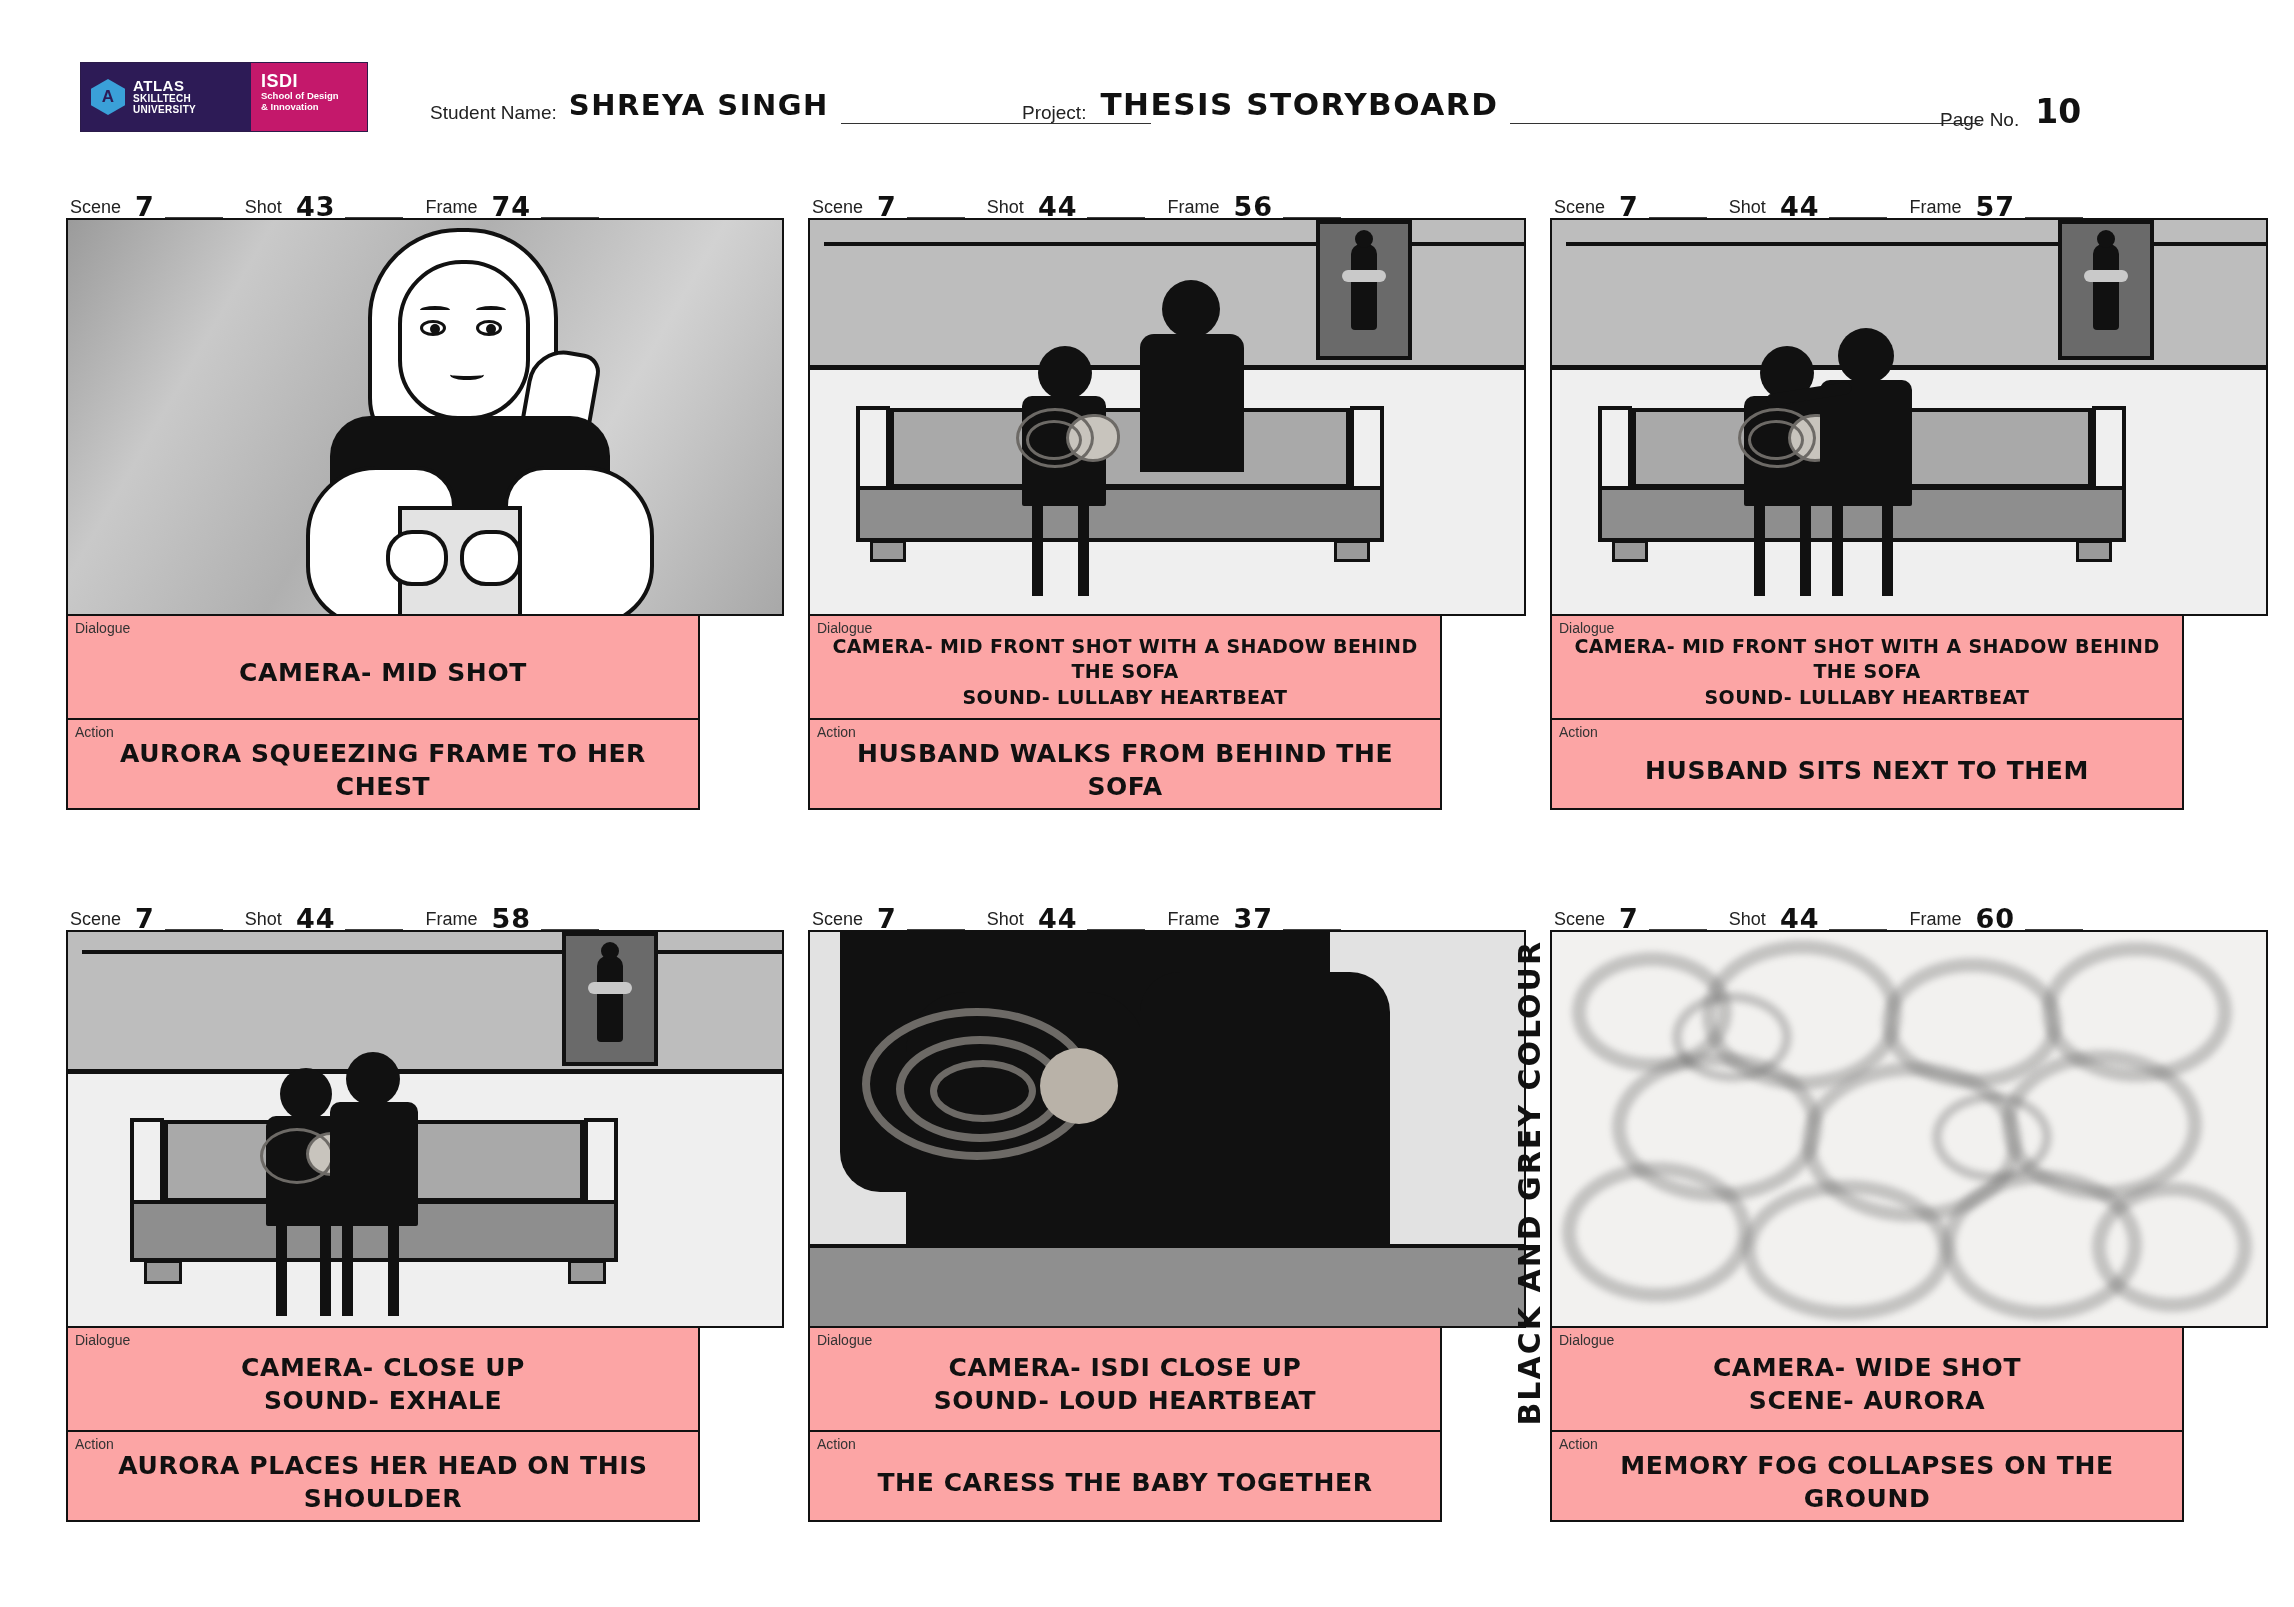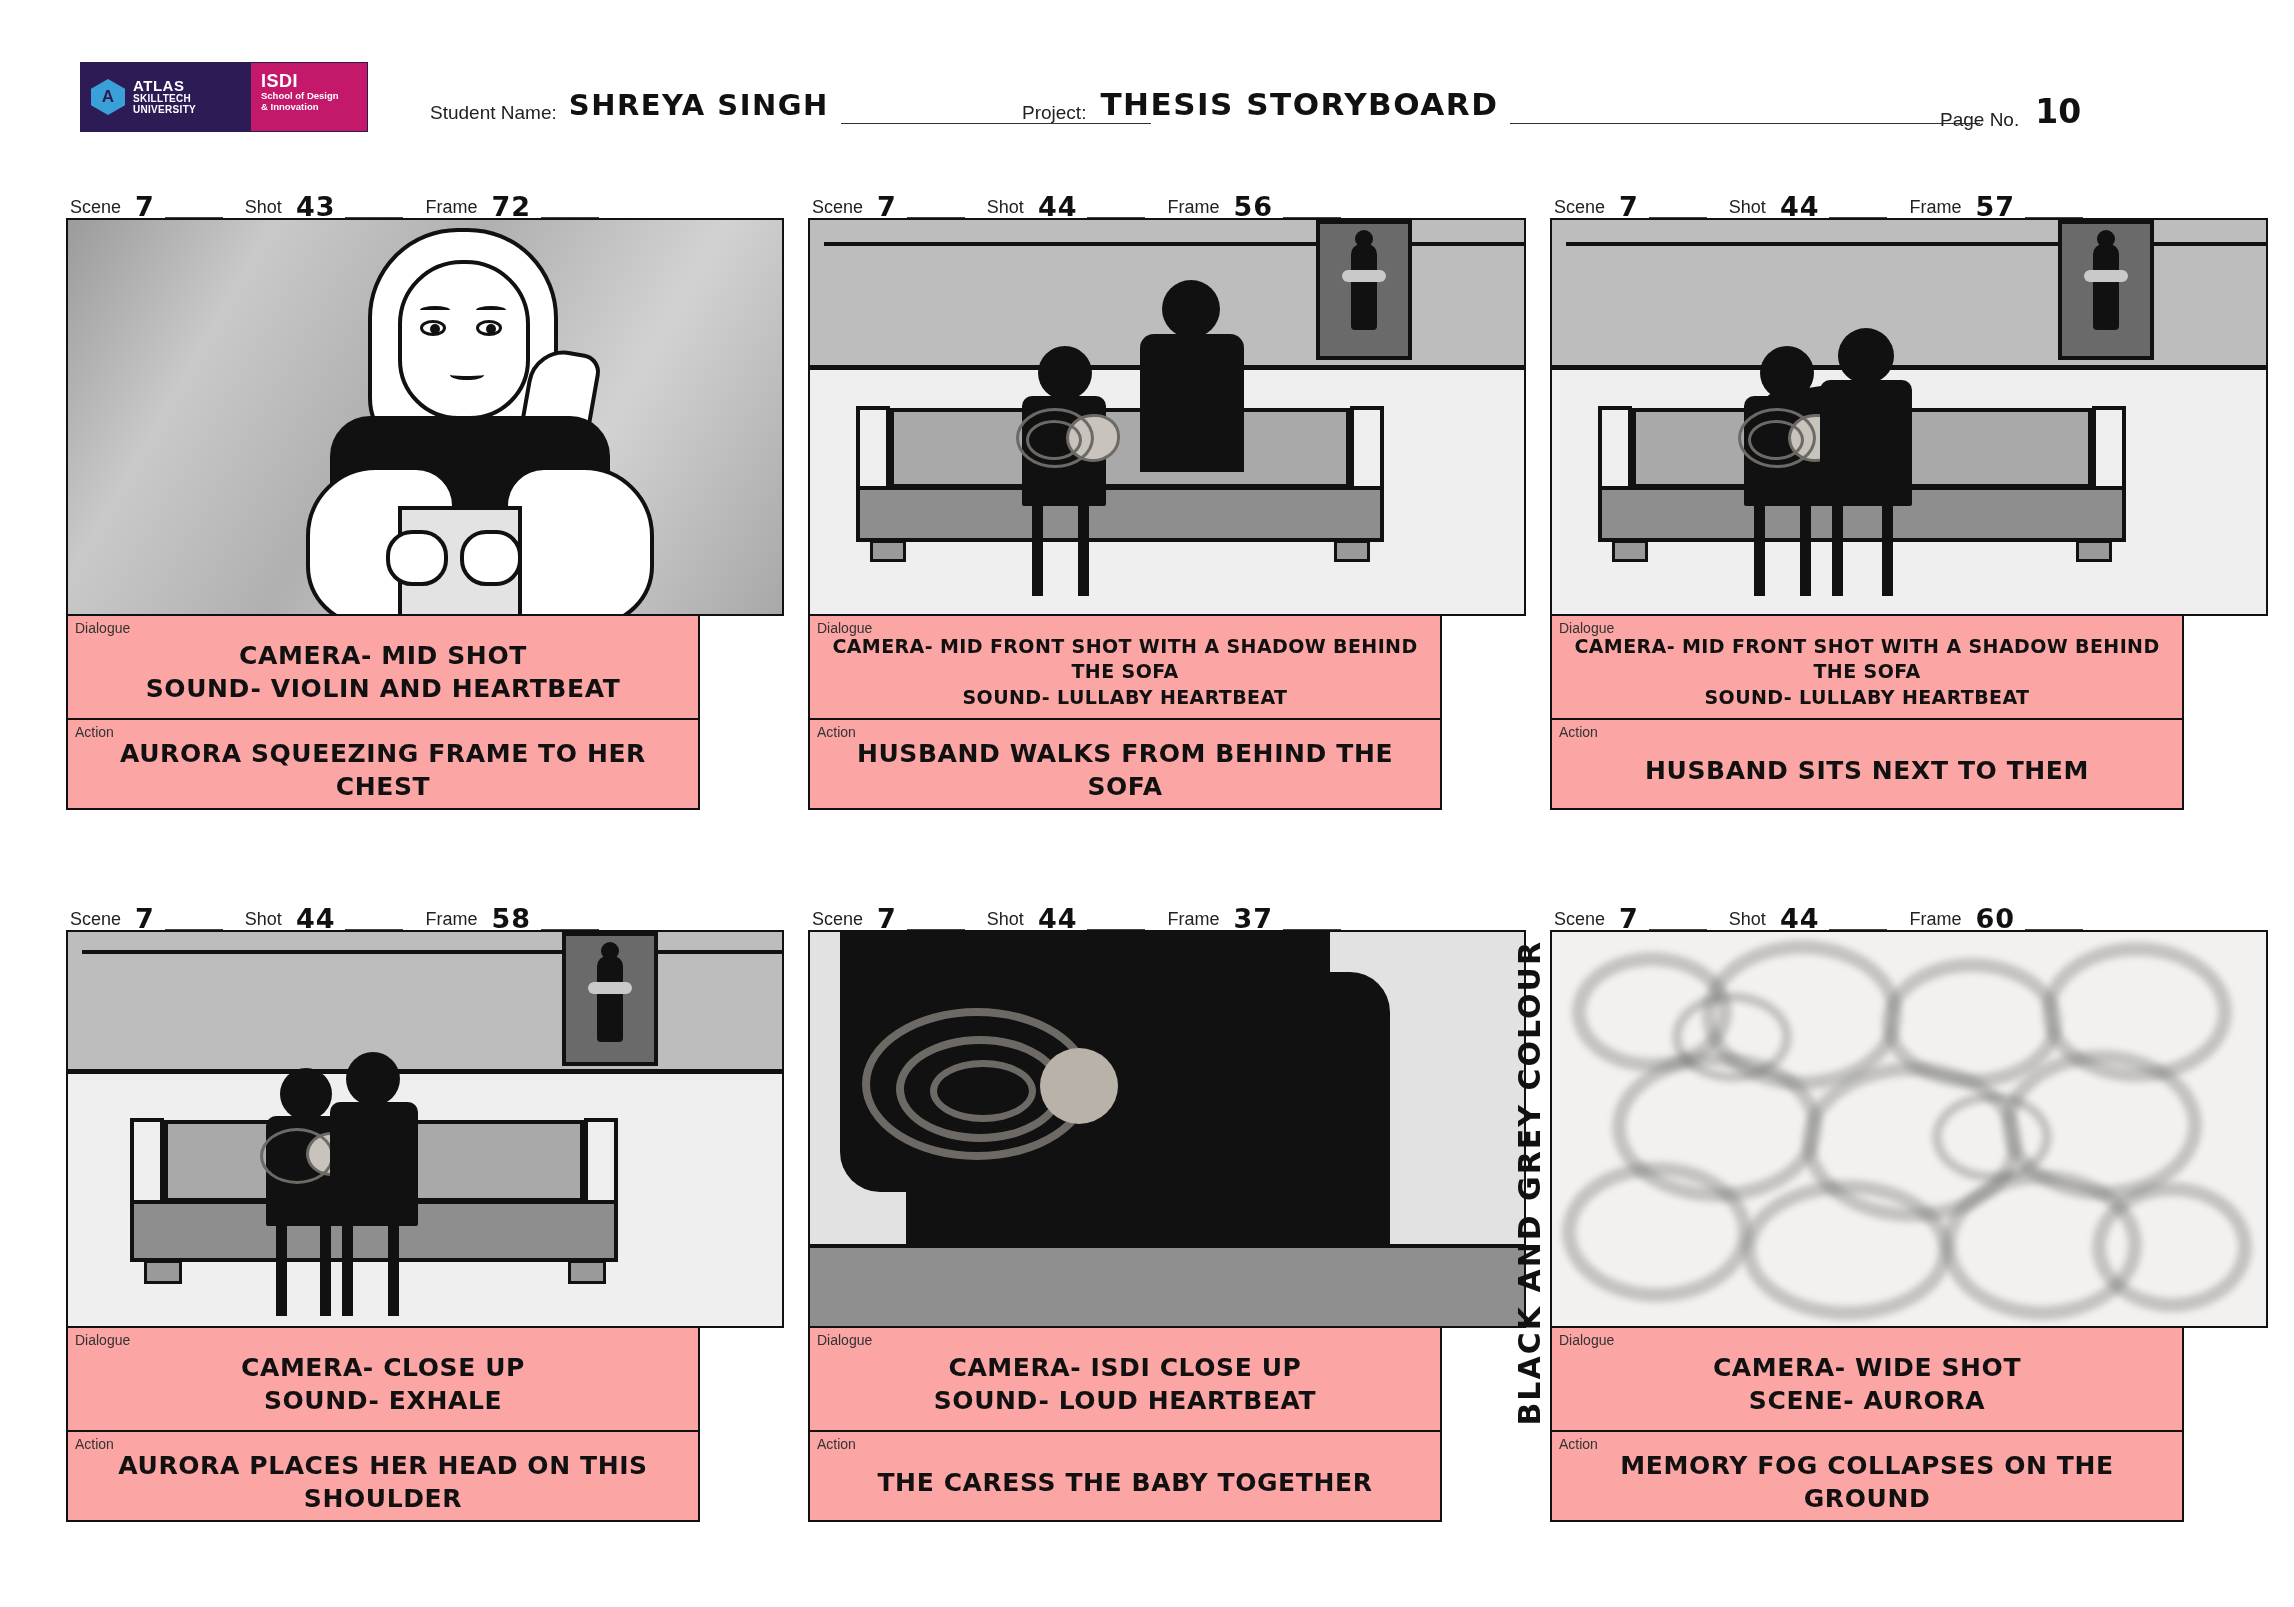--- a/index.html
+++ b/index.html
@@ -286,21 +286,21 @@
           </span>
         <span class="sf-gap"></span>
         <span class="sf">
             <span class="sf-label">Shot</span>
             <span class="sf-val">43</span>
             <span class="sf-rule"></span>
           </span>
         <span class="sf-gap"></span>
         <span class="sf">
             <span class="sf-label">Frame</span>
-            <span class="sf-val">72</span>
+            <span class="sf-val">74</span>
             <span class="sf-rule"></span>
           </span>
       </div>
 
       <div class="frame-img">
         <div class="bg-grad-dark"></div>
         <div class="aurora-wrap">
           <div class="au-hair"></div>
           <div class="au-pony"></div>
           <div class="au-face"></div>
@@ -319,21 +319,20 @@
           <div class="au-frame"></div>
           <div class="au-handL"></div>
           <div class="au-handR"></div>
         </div>
       </div>
 
       <div class="cap cap-dialogue">
         <span class="cap-tag">Dialogue</span>
         <div class="cap-text">
           <div class="big">CAMERA- MID SHOT</div>
-          <div class="big">SOUND- VIOLIN AND HEARTBEAT</div>
         </div>
       </div>
       <div class="cap cap-action">
         <span class="cap-tag">Action</span>
         <div class="cap-text">
             <div class="big">AURORA SQUEEZING FRAME TO HER CHEST</div>
           </div>
       </div>
     </div>
 

